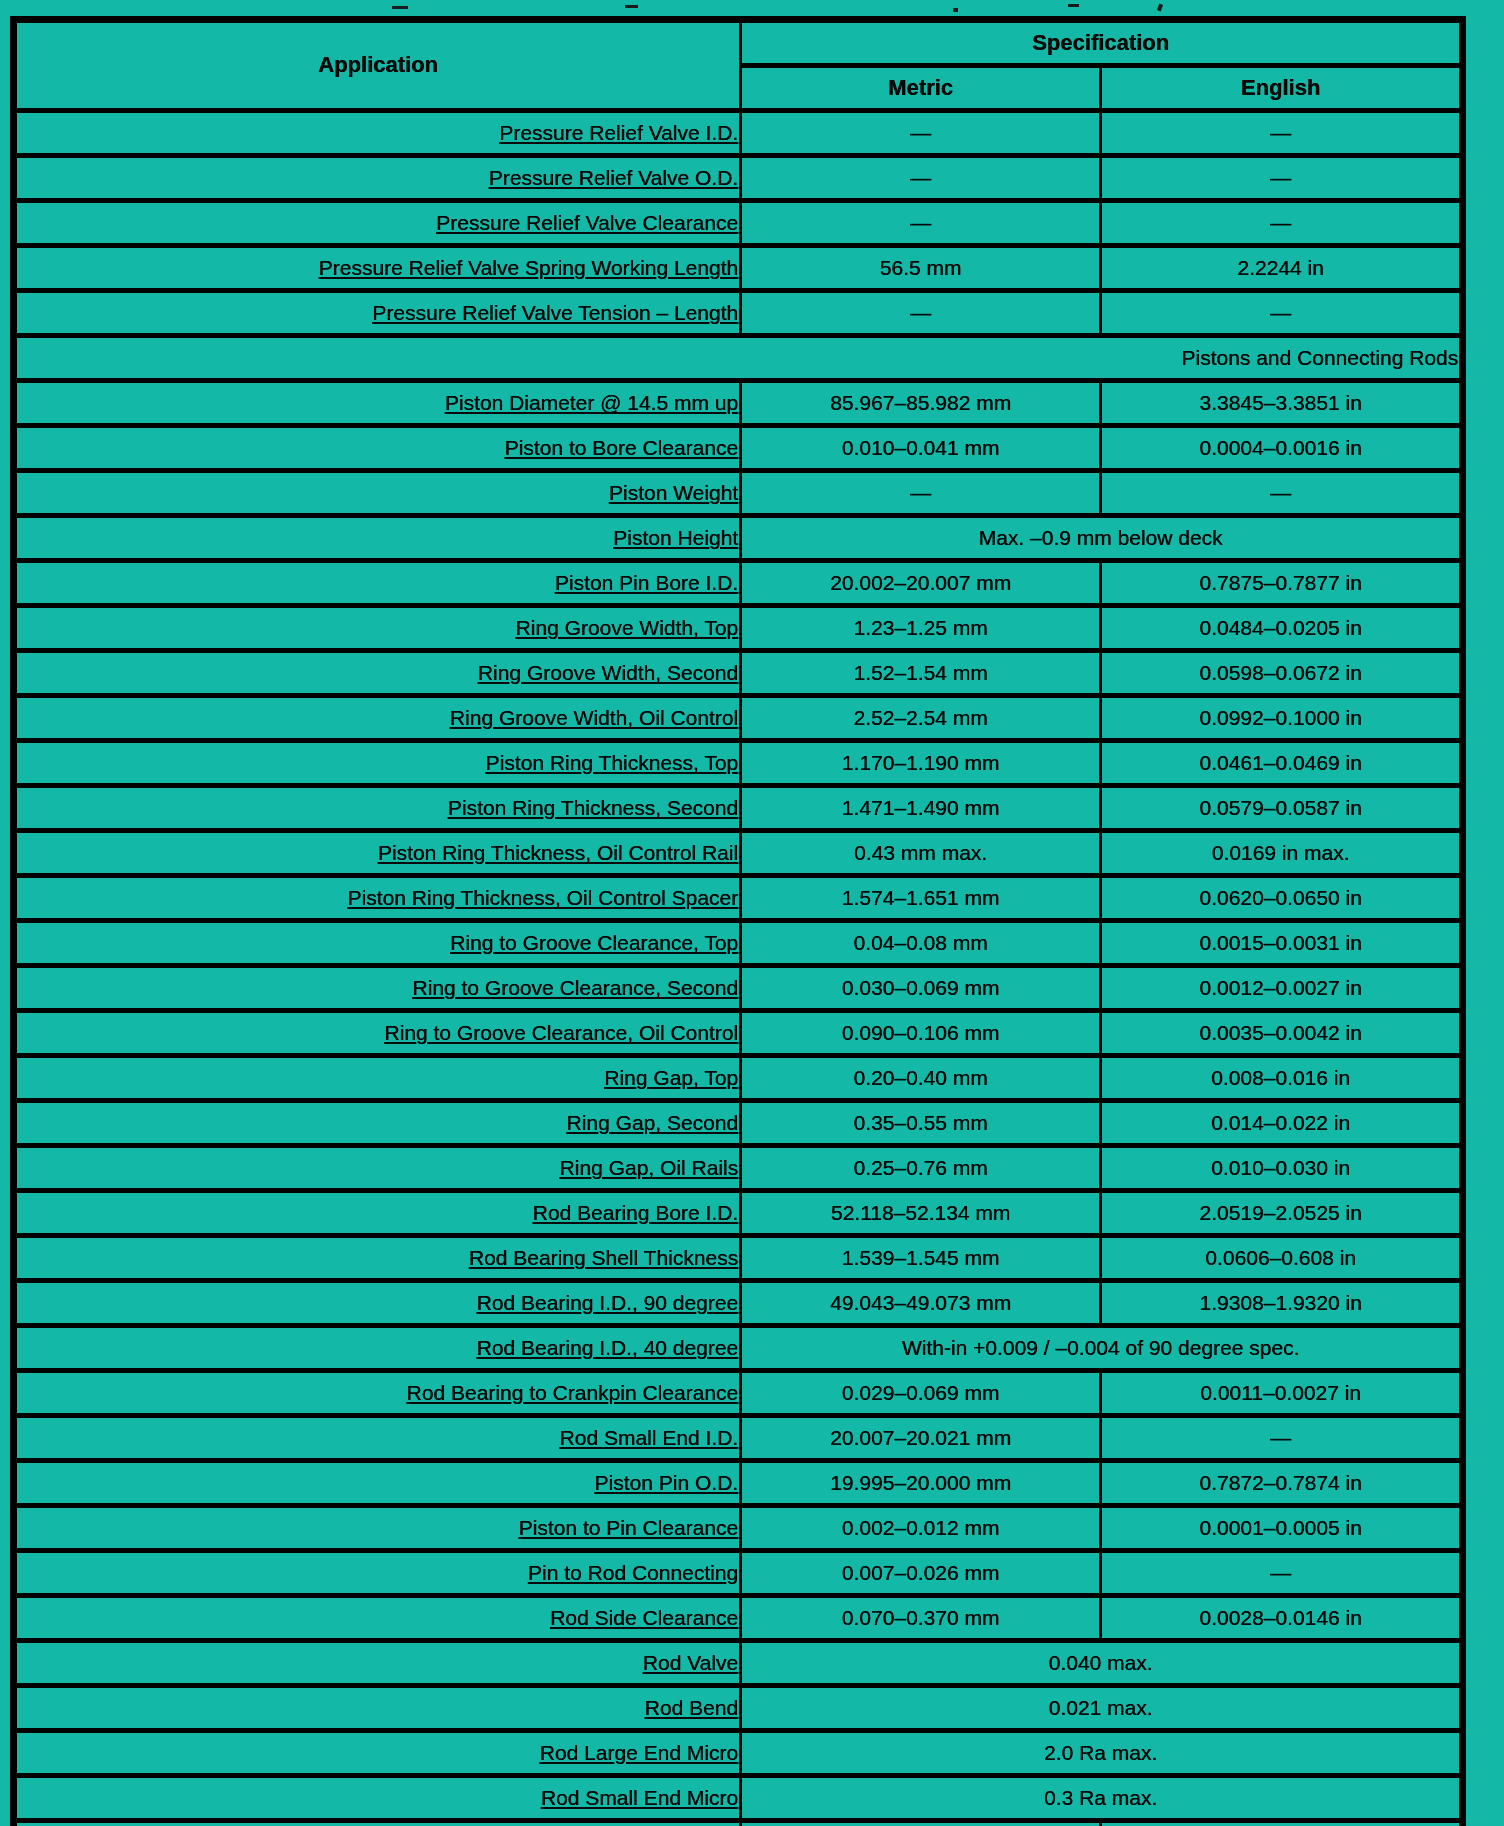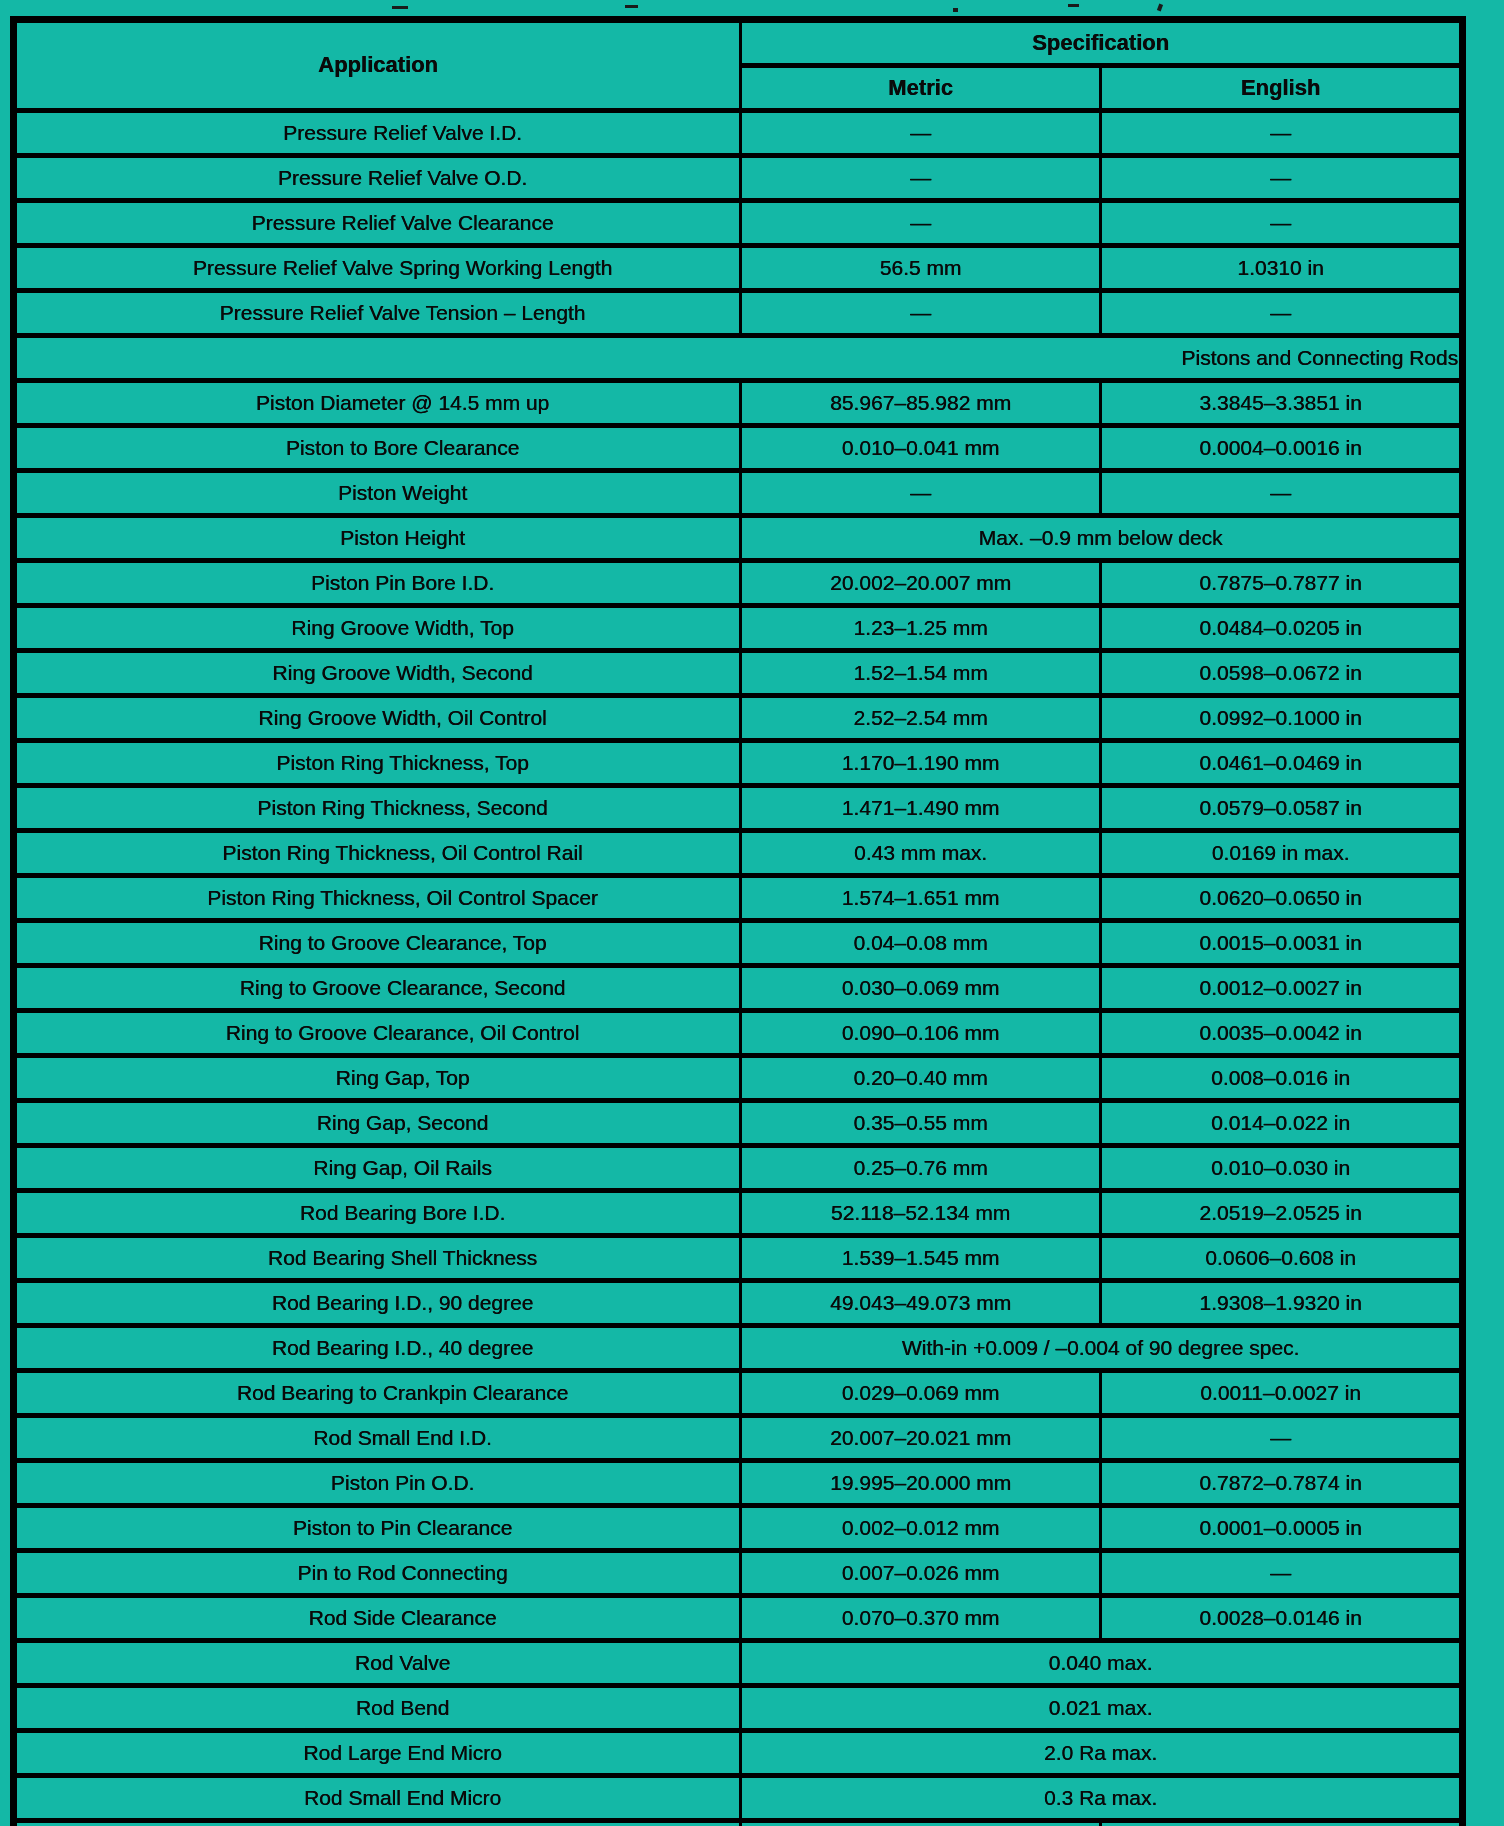--- a/index.html
+++ b/index.html
@@ -51,22 +51,23 @@
   }
   .spec-table th {
     font-weight: bold;
     text-align: center;
     font-size: 22px;
     height: 38px;
   }
   .spec-table td { height: 38px; }
 
   td.cell-label {
-    text-align: center;
+    text-align: right;
     padding-left: 50px;
+    text-decoration: underline;
   }
   td.cell-section {
     text-align: right;
     padding-left: 26px;
   }
   td.cell-value {
     text-align: center;
   }
 </style>
 </head>
@@ -108,21 +109,21 @@
           <td class="cell-value">—</td>
         </tr>
         <tr>
           <td class="cell-label">Pressure Relief Valve Clearance</td>
           <td class="cell-value">—</td>
           <td class="cell-value">—</td>
         </tr>
         <tr>
           <td class="cell-label">Pressure Relief Valve Spring Working Length</td>
           <td class="cell-value">56.5 mm</td>
-          <td class="cell-value">1.0310 in</td>
+          <td class="cell-value">2.2244 in</td>
         </tr>
         <tr>
           <td class="cell-label">Pressure Relief Valve Tension – Length</td>
           <td class="cell-value">—</td>
           <td class="cell-value">—</td>
         </tr>
         <tr>
           <td class="cell-section" colspan="3">Pistons and Connecting Rods</td>
         </tr>
         <tr>

